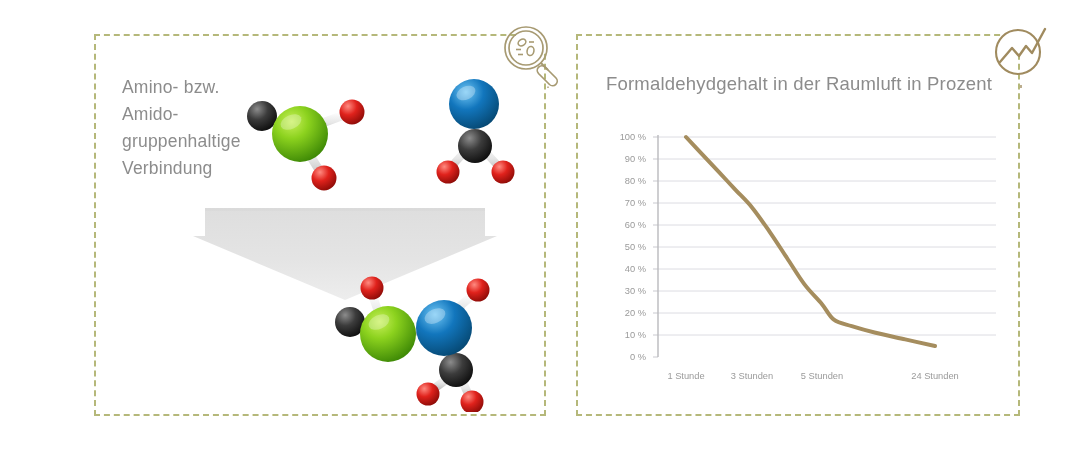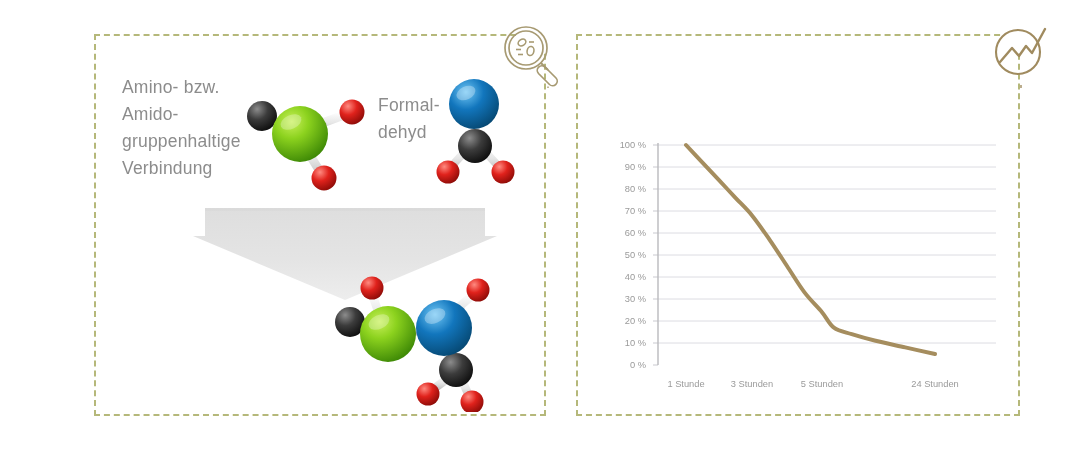--- a/index.html
+++ b/index.html
@@ -74,21 +74,21 @@
   #chart-title {
     position: absolute;
     left: 606px; top: 73px;
     color: #8c8c8c;
     font-size: 18.5px;
     letter-spacing: 0.2px;
     white-space: nowrap;
   }
   #chart-area {
     position: absolute;
-    left: 576px; top: 124px;
+    left: 576px; top: 116px;
     width: 444px; height: 270px;
   }
   #chart-area svg { display: block; width: 100%; height: 100%; }
   .ytick, .xtick {
     fill: #9a9a9a;
     font-family: "Liberation Sans", sans-serif;
     font-size: 9.3px;
   }
   .ytick { text-anchor: end; }
   .xtick { text-anchor: middle; }
@@ -119,22 +119,20 @@
         <line x1="16" y1="27.5" x2="21" y2="27.5"></line>
         <line x1="18" y1="32.5" x2="23" y2="32.5"></line>
       </g>
     </svg>
   </div>
 
   <div class="label-text" id="txt-amino">Amino- bzw.
 Amido-
 gruppenhaltige
 Verbindung</div>
-  <div class="label-text" id="txt-formal">Formal-
-dehyd</div>
 
   <div id="arrow-down">
     <svg viewBox="0 0 304 92" preserveAspectRatio="none">
       <defs>
         <linearGradient id="arrGrad" x1="0" y1="0" x2="0" y2="1">
           <stop offset="0%" stop-color="#dedede"></stop>
           <stop offset="55%" stop-color="#e4e4e4"></stop>
           <stop offset="100%" stop-color="#ededed"></stop>
         </linearGradient>
       </defs>
@@ -234,20 +232,21 @@
   <div class="corner-icon" id="icon-trend">
     <svg viewBox="0 0 66 66">
       <g fill="none" stroke="#a08b5f" stroke-width="2.1">
         <circle cx="30" cy="30" r="22"></circle>
         <polyline points="12,40 24,26 31,34 38,24 44,31 57,7" stroke-width="2.4" stroke-linejoin="round" stroke-linecap="round"></polyline>
         <line x1="33" y1="63" x2="33" y2="66" stroke-width="1.4"></line>
       </g>
     </svg>
   </div>
 
+  <div id="chart-title">Formaldehydgehalt in der Raumluft in Prozent</div>
 
   <div id="chart-area">
 
     <svg id="chart-svg" viewBox="0 0 444 270">
       <g id="gridlines">
           <line x1="82" x2="420" y1="21" y2="21" stroke="#dcdce2" stroke-width="1"></line>
           <line x1="77" x2="82" y1="21" y2="21" stroke="#c9c9cf" stroke-width="1"></line>
           <line x1="82" x2="420" y1="43" y2="43" stroke="#dcdce2" stroke-width="1"></line>
           <line x1="77" x2="82" y1="43" y2="43" stroke="#c9c9cf" stroke-width="1"></line>
           <line x1="82" x2="420" y1="65" y2="65" stroke="#dcdce2" stroke-width="1"></line>

